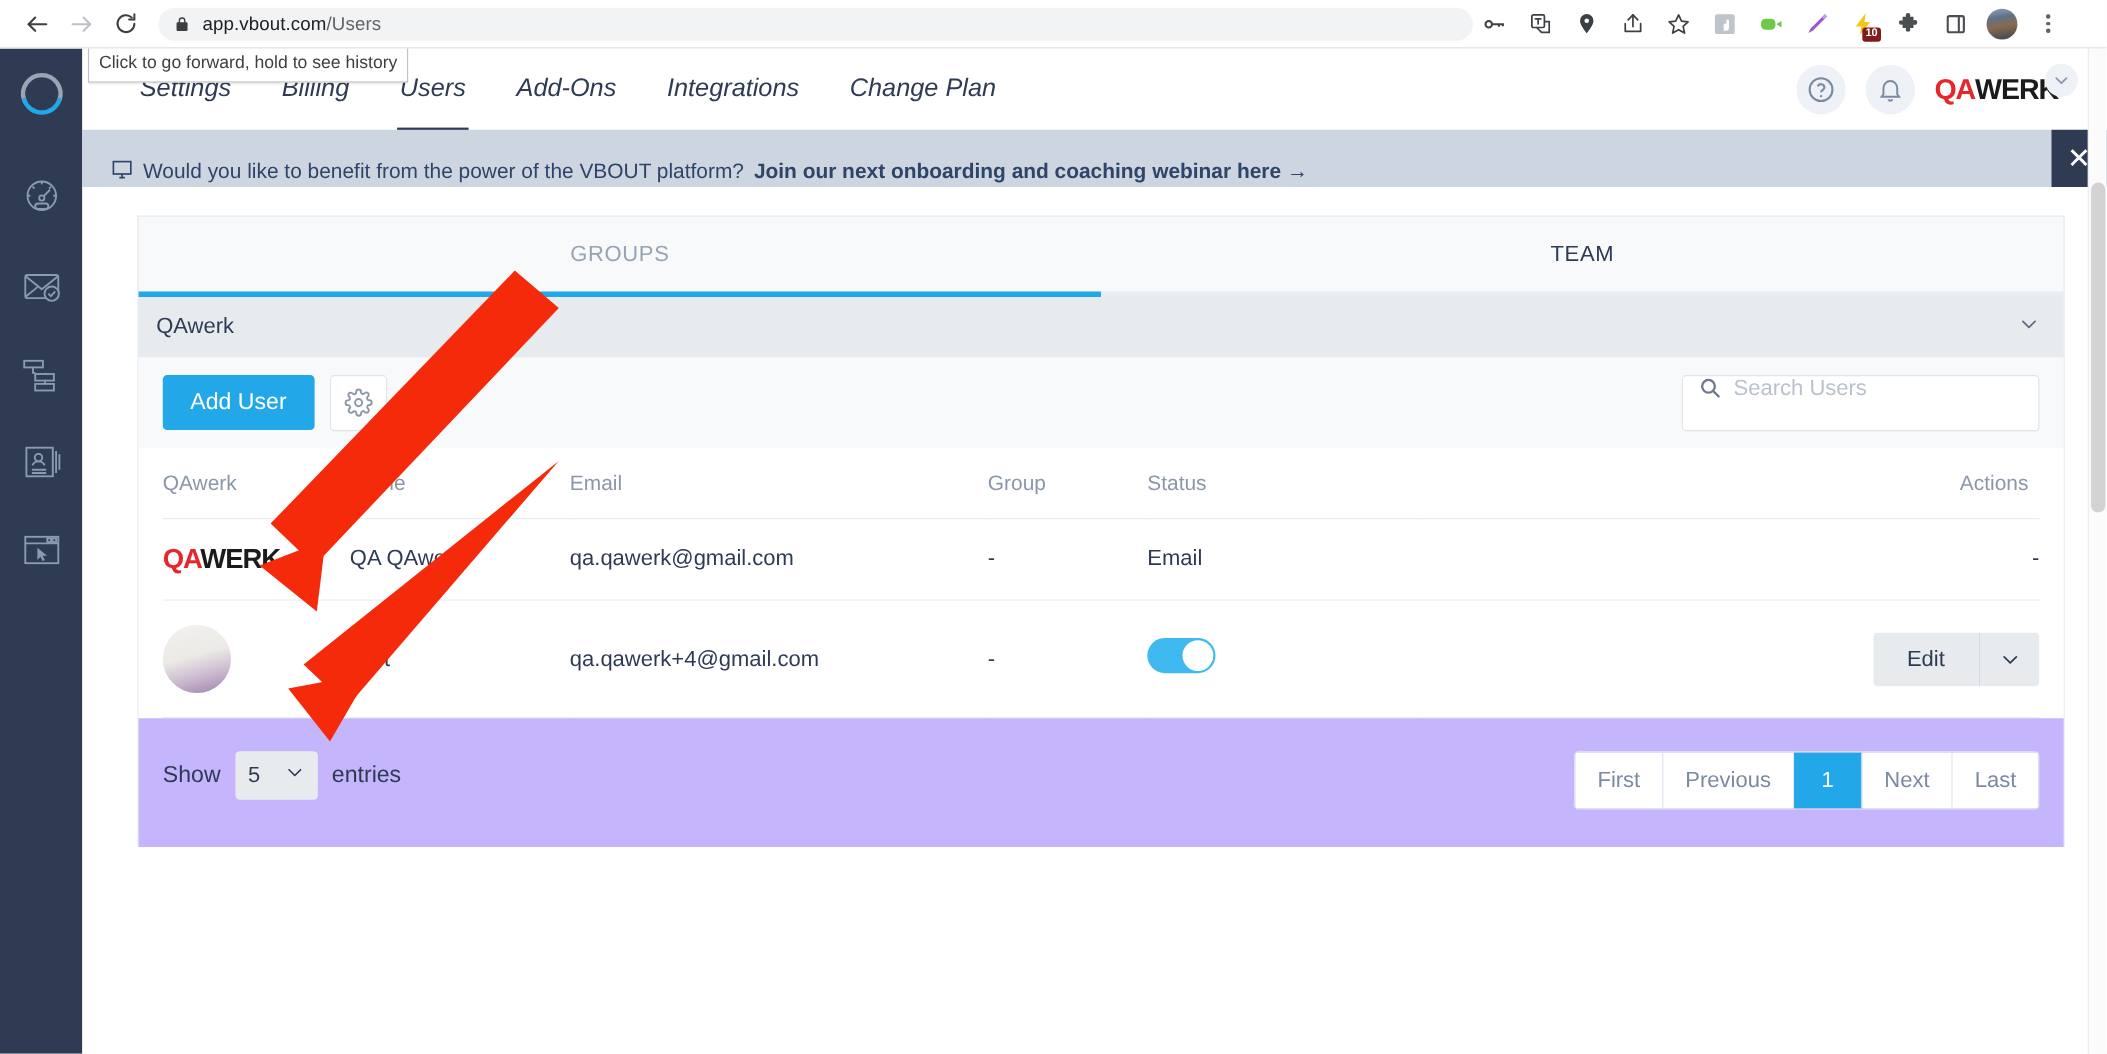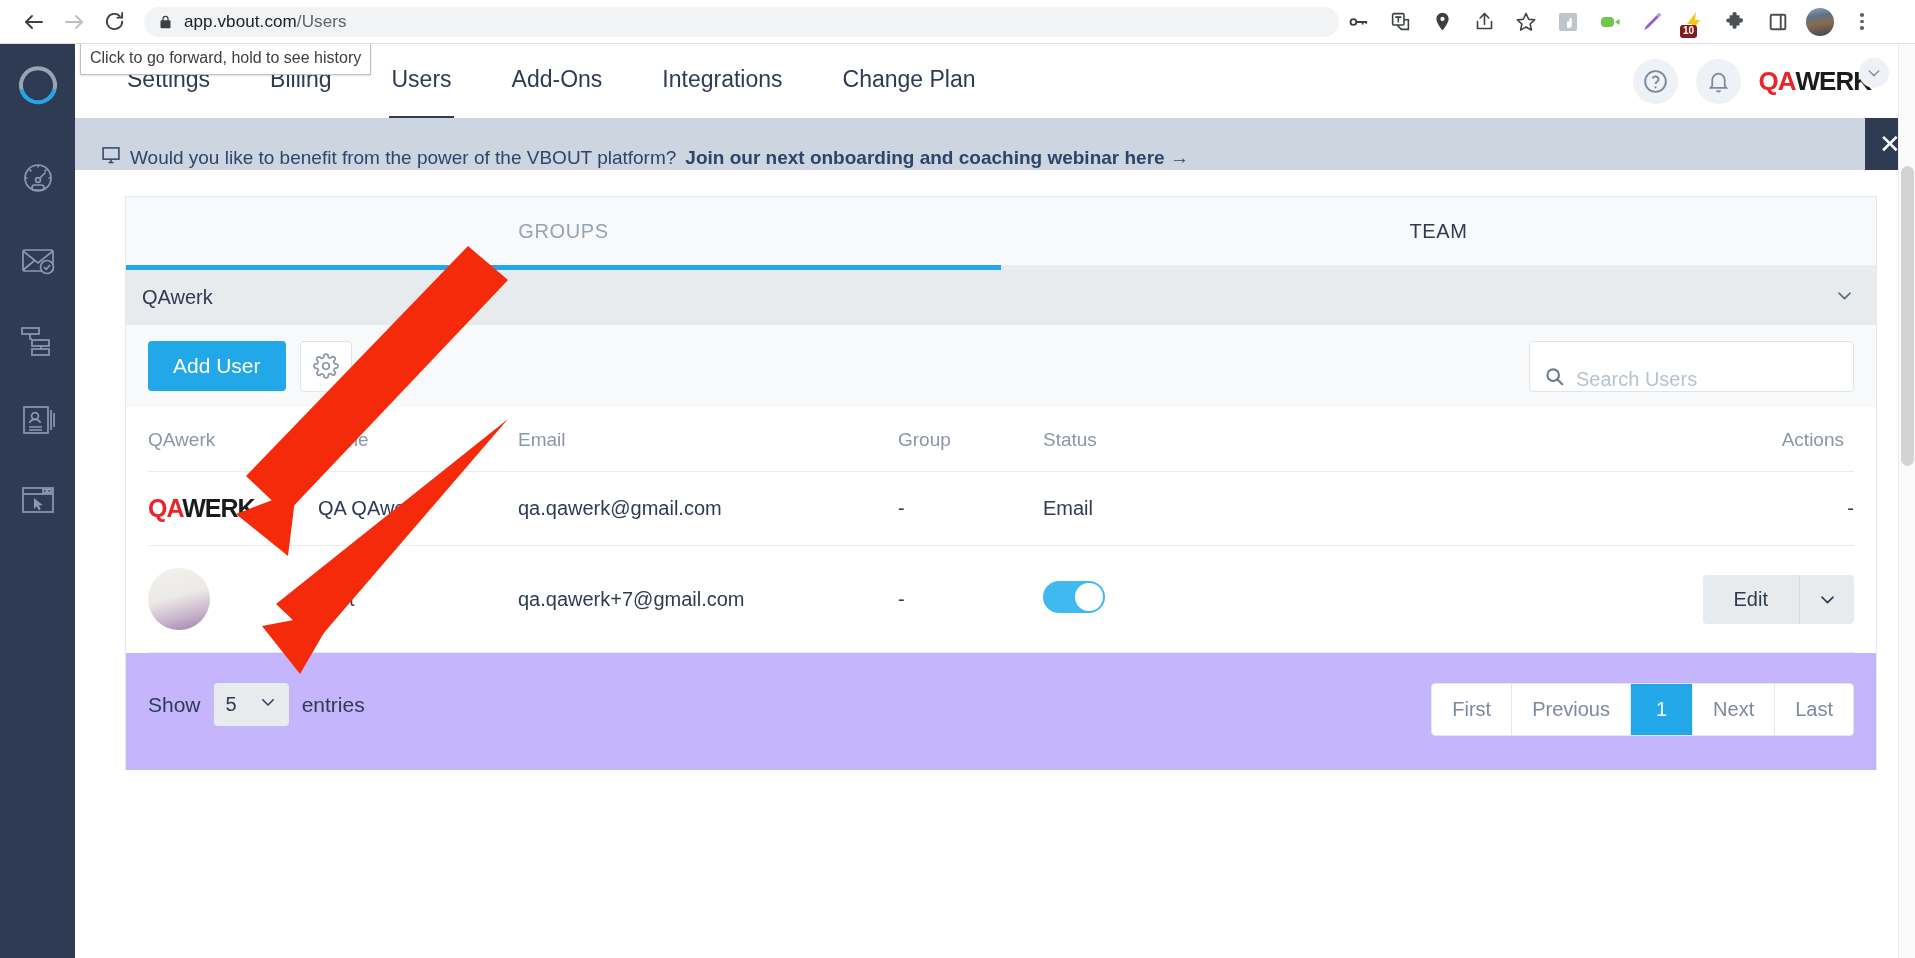--- a/index.html
+++ b/index.html
@@ -33,21 +33,21 @@
   .omnibox .url { font-size: 17px; color: #202124; letter-spacing: .1px; }
   .omnibox .url .path { color: #5f6368; }
   .lock { color: #3c4043; display: flex; }
   .chrome-icons { display: flex; align-items: center; gap: 8px; margin-left: 2px; }
   .cicon {
     width: 34px; height: 34px; display: flex;
     align-items: center; justify-content: center;
     color: #3c4043; position: relative;
   }
   .ext-badge {
-    position: absolute; right: 14px; bottom: 1px;
+    position: absolute; right: 1px; bottom: 1px;
     background: #7f1d1d; color: #fff; font-size: 10px; font-weight: bold;
     border-radius: 3px; padding: 1px 3px; line-height: 1.05;
   }
   .avatar-chrome {
     width: 28px; height: 28px; border-radius: 50%;
     background: linear-gradient(170deg,#8fa5bb 0%,#5e7288 30%,#8a6a4e 55%,#3b4450 100%);
     overflow: hidden;
   }
   .kebab { display: flex; flex-direction: column; gap: 3px; align-items: center; }
   .kebab i { width: 3.5px; height: 3.5px; border-radius: 50%; background: #5f6368; display: block; }
@@ -67,21 +67,21 @@
     color: #8b9ab1;
   }
 
   .content { flex: 1; position: relative; background: #fff; display: flex; flex-direction: column; min-width: 0; }
 
   
   .app-header {
     height: 74px; background: #fff; display: flex; align-items: center;
     padding: 0 26px 0 30px; position: relative;
   }
-  .main-nav { display: flex; align-items: center; gap: 16px; }
+  .main-nav { display: flex; align-items: center; gap: 2px; font-style: italic; }
   .nav-link {
     font-size: 23px; color: #2e3b53; padding: 0 22px; white-space: nowrap;
     position: relative; padding-bottom: 4px;
   }
   .nav-link.active { color: #2e3b53; }
   .nav-link.active::after {
     content: ""; position: absolute; left: 20px; right: 20px; bottom: -22px;
     height: 3px; background: #2e3b53;
   }
   .header-right { margin-left: auto; display: flex; align-items: center; gap: 18px; }
@@ -155,21 +155,21 @@
     border: none; border-radius: 4px; padding: 13px 25px; cursor: pointer;
   }
   .btn-icon {
     width: 52px; height: 51px; border: 1px solid #dfe4e9; background: #fff;
     border-radius: 4px; display: flex; align-items: center; justify-content: center;
     color: #8b97a8; cursor: pointer;
   }
   .search-wrap {
     margin-left: auto; width: 325px; height: 51px; background: #fff;
     border: 1px solid #dfe4e9; border-radius: 4px;
-    display: flex; align-items: flex-end; padding: 0 14px; gap: 11px;
+    display: flex; align-items: flex-start; padding: 0 14px; gap: 11px;
   }
   .search-wrap input {
     border: none; outline: none; font-size: 20px; color: #2e3b53;
     width: 100%; background: transparent; font-family: inherit;
   }
   .search-wrap input::placeholder { color: #b9c2cd; }
 
   .table-wrap { background: #fff; padding: 0 22px; }
   table { width: 100%; border-collapse: collapse; }
   thead th {
@@ -532,21 +532,21 @@
                 <td class="col-email">qa.qawerk@gmail.com</td>
                 <td class="col-group">-</td>
                 <td class="col-status">Email</td>
                 <td class="col-actions">-</td>
               </tr>
               <tr>
                 <td class="col-pic">
                   <span class="avatar-img"></span>
                 </td>
                 <td class="col-name">Test</td>
-                <td class="col-email">qa.qawerk+7@gmail.com</td>
+                <td class="col-email">qa.qawerk+4@gmail.com</td>
                 <td class="col-group">-</td>
                 <td class="col-status">
                   <span class="toggle"><i></i></span>
                 </td>
                 <td class="col-actions">
                   <span class="btn-split">
                     <button class="main">Edit</button>
                     <button class="caret">
                       <svg width="19" height="19" viewBox="0 0 24 24" fill="none" stroke="currentColor" stroke-width="2" stroke-linecap="round" stroke-linejoin="round">
                           <polyline points="5,9 12,16 19,9"></polyline>

